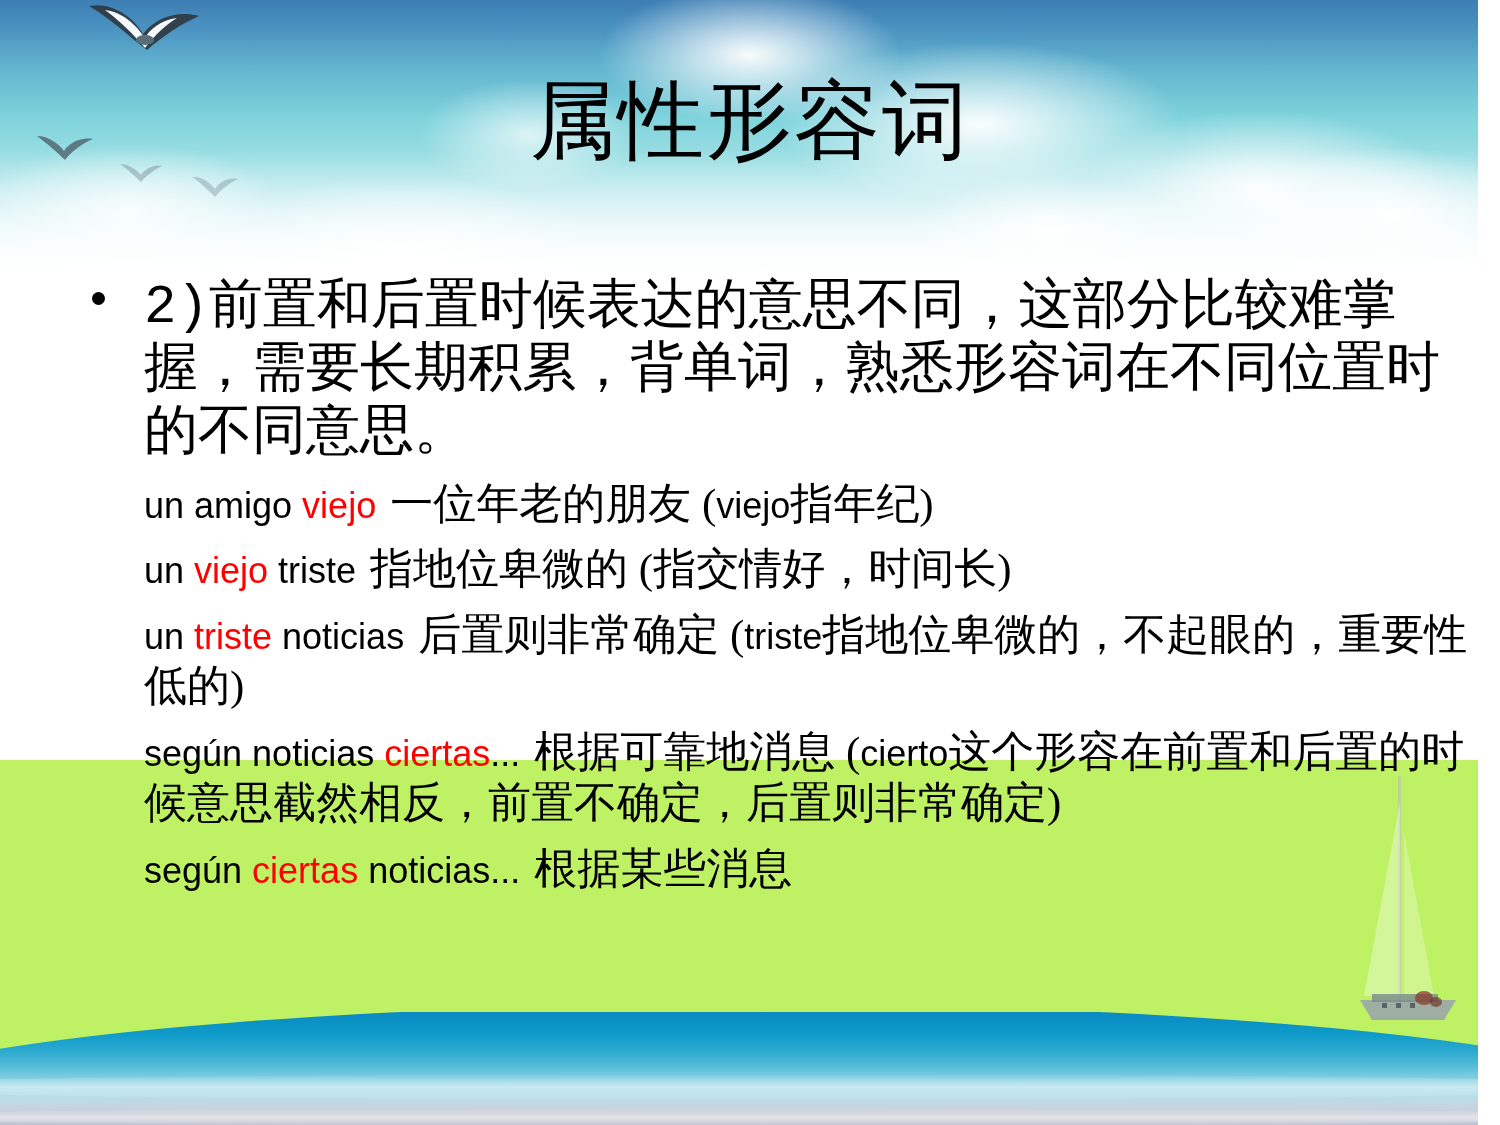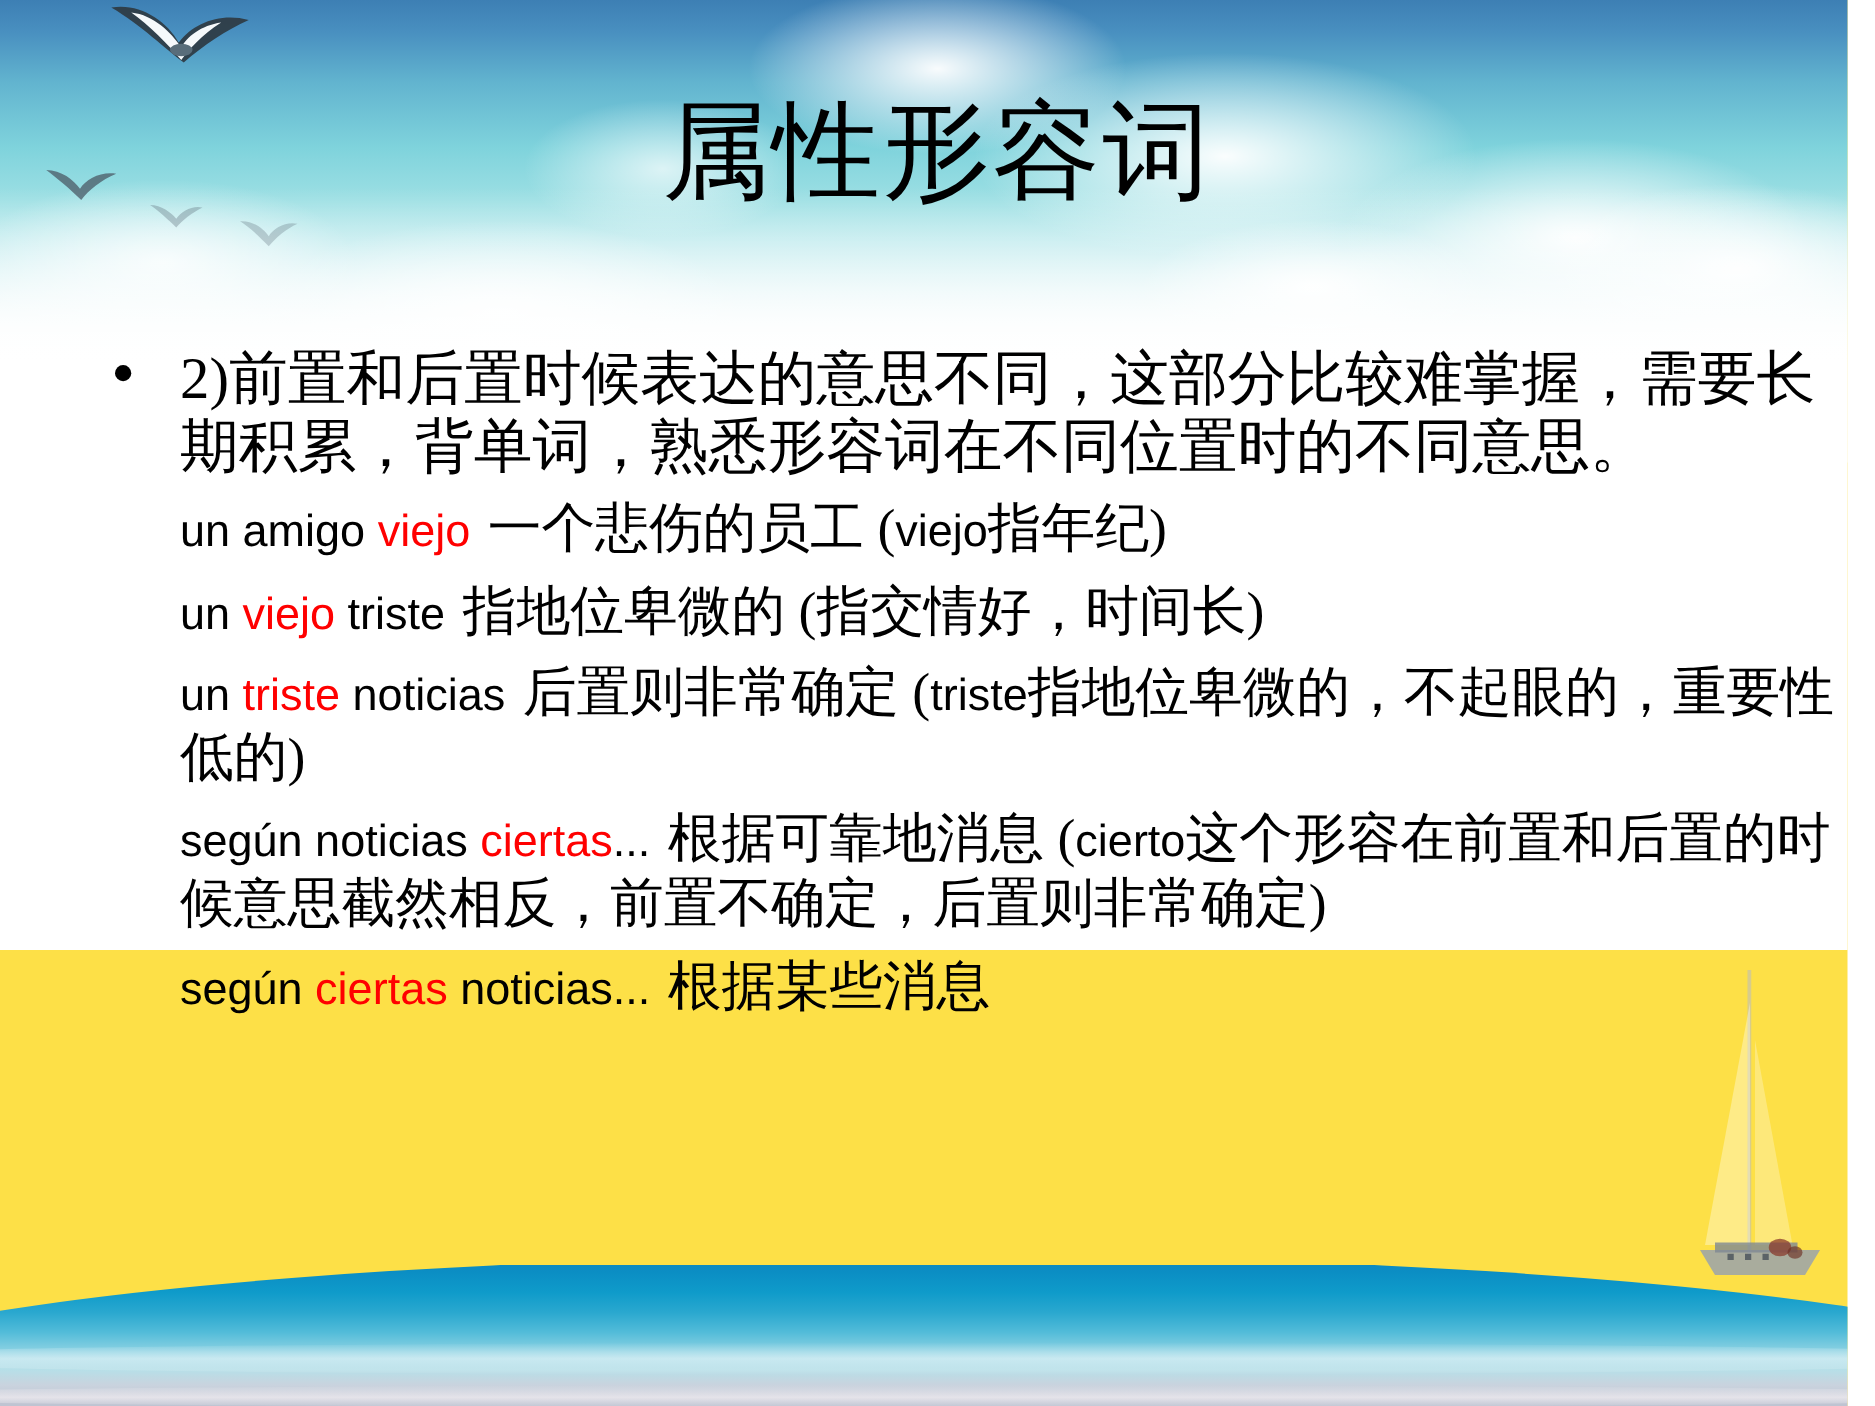--- a/index.html
+++ b/index.html
@@ -9,21 +9,21 @@
   }
   body {
     font-family: "Liberation Sans", sans-serif;
   }
 
   #slide {
     position: relative;
     width: 1478px;
     height: 1125px;
     overflow: hidden;
-    background: #fde047;
+    background: #bef264;
   }
 
   
   .sky {
     position: absolute;
     left: 0; top: 0;
     width: 1500px;
     height: 760px;
     background:
       linear-gradient(to bottom,
@@ -131,22 +131,22 @@
     position: absolute;
     left: 72px;
     top: 276px;
     width: 1400px;
     color: #000000;
   }
 
   .bullet-block {
     position: relative;
     padding-left: 72px;
-    font-family: Liberation Serif, serif;
-    font-size: 47px;
+    font-family: Liberation Mono, monospace;
+    font-size: 54px;
     line-height: 1.17;
     letter-spacing: 0px;
   }
   .bullet-dot {
     position: absolute;
     left: 20px;
     top: 16px;
     width: 13px;
     height: 13px;
     border-radius: 50%;
@@ -226,21 +226,21 @@
   <div class="body">
 
     <div class="bullet-block">
       <span class="bullet-dot"></span>
       <span>2)前置和后置时候表达的意思不同，这部分比较难掌握，需要长期积累，背单词，熟悉形容词在不同位置时的不同意思。</span>
     </div>
 
     <div class="examples">
 
       <div class="ex-line">
-        <span class="lat">un amigo </span><span class="lat red">viejo</span><span class="lat"></span><span class="sp"></span><span>一个悲伤的员工 (</span><span class="lat">viejo</span><span>指年纪)</span>
+        <span class="lat">un amigo </span><span class="lat red">viejo</span><span class="lat"></span><span class="sp"></span><span>一位年老的朋友 (</span><span class="lat">viejo</span><span>指年纪)</span>
       </div>
 
       <div class="ex-line">
         <span class="lat">un </span><span class="lat red">viejo</span><span class="lat"> triste</span><span class="sp"></span><span>指地位卑微的 (指交情好，时间长)</span><span class="lat"></span><span></span>
       </div>
 
       <div class="ex-line">
         <span class="lat">un </span><span class="lat red">triste</span><span class="lat"> noticias</span><span class="sp"></span><span>后置则非常确定 (</span><span class="lat">triste</span><span>指地位卑微的，不起眼的，重要性低的)</span>
       </div>
 

